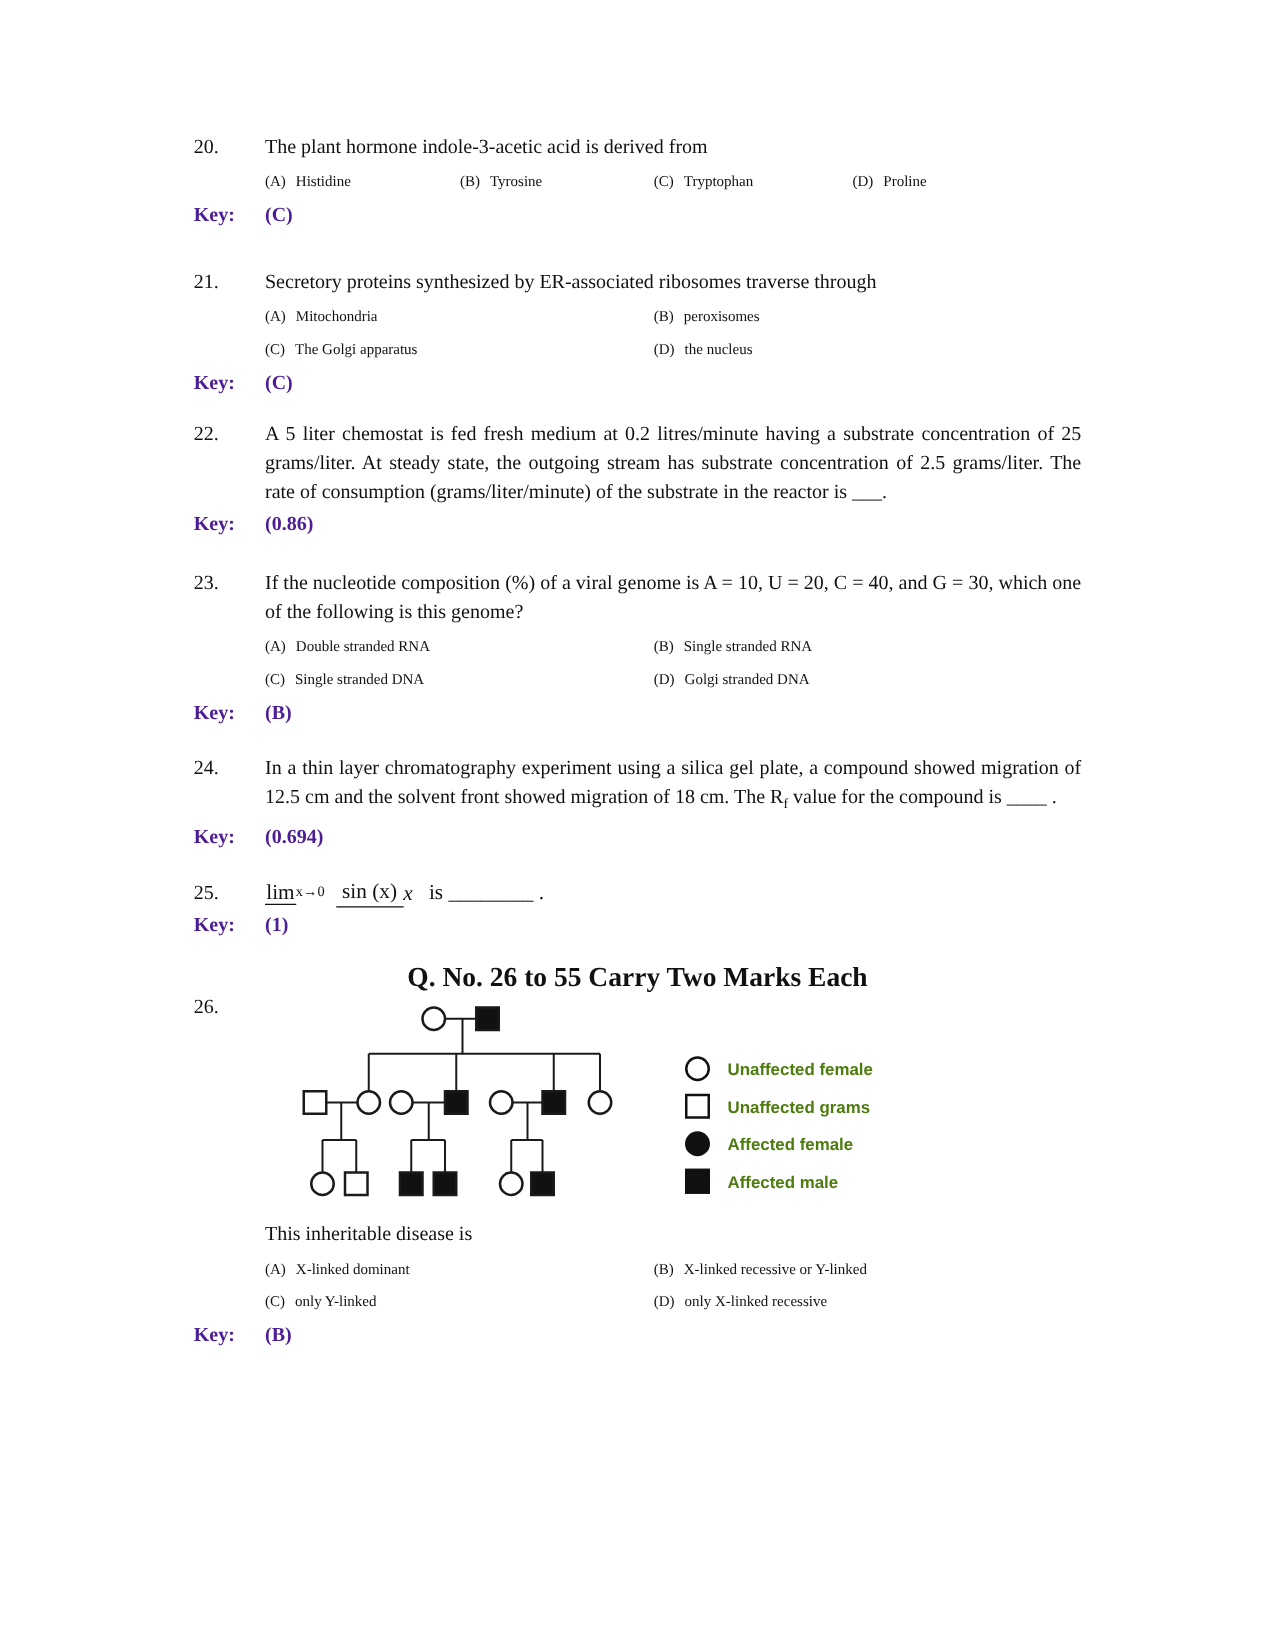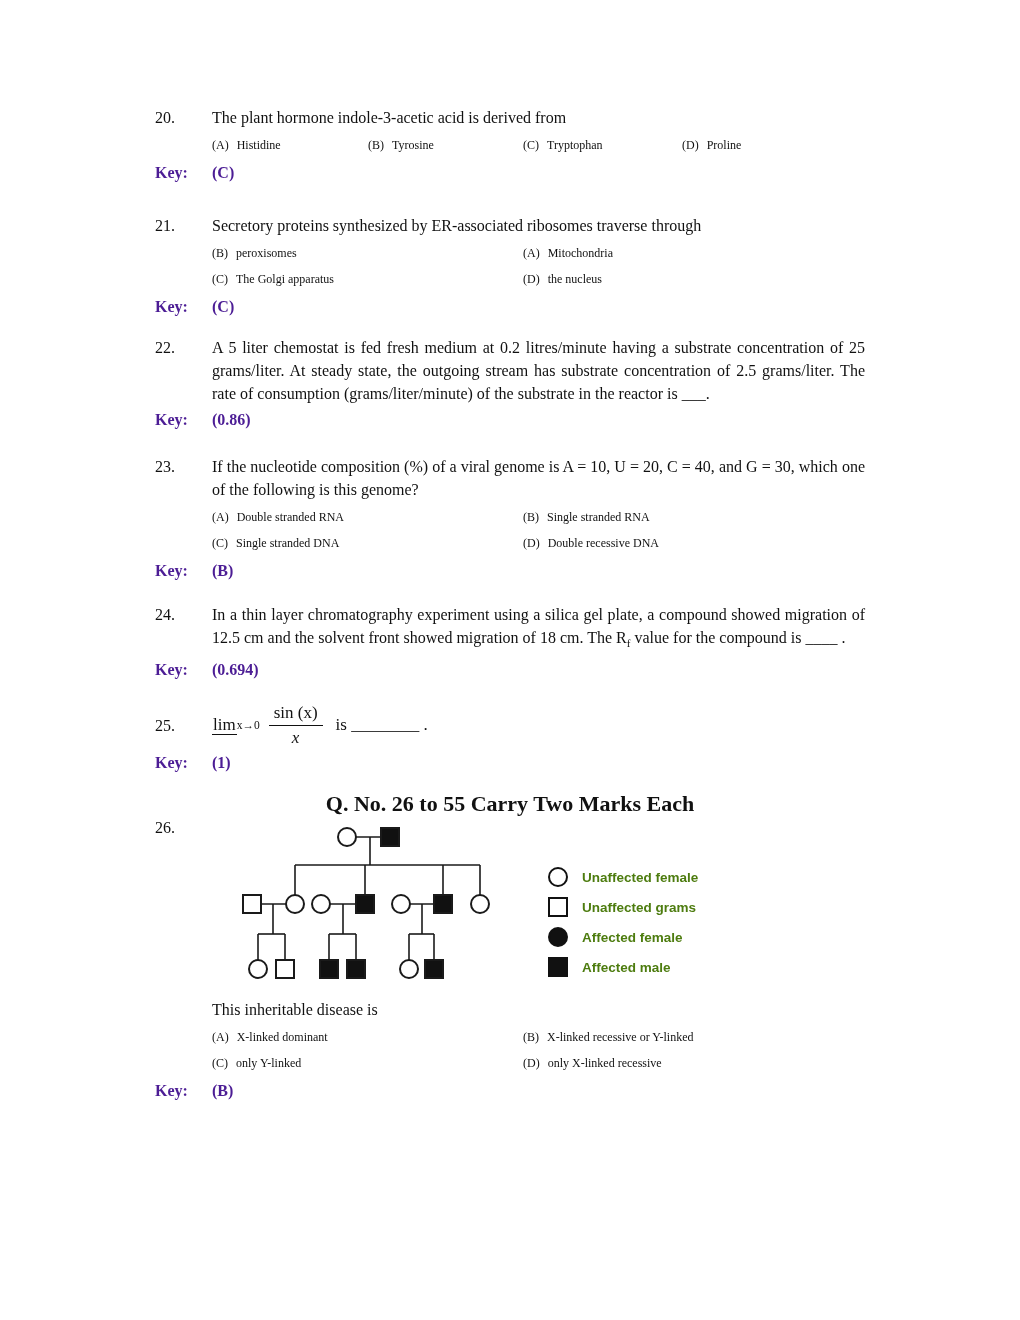--- a/index.html
+++ b/index.html
@@ -24,21 +24,21 @@
   .olabel{margin-right:8px;}
   .keyrow{display:grid;grid-template-columns:57px 1fr;margin-top:2px;}
   .keylabel,.keyval{color:#4c1d95;font-weight:bold;font-size:16px;line-height:26px;}
   .section-header{text-align:center;font-weight:bold;font-size:22px;line-height:25px;margin:0;}
   sub.subf{font-size:11px;}
   
   .formula{display:inline-flex;align-items:center;gap:9px;font-size:17px;}
   .lim-wrap{display:inline-flex;flex-direction:row;align-items:center;}
   .lim-top{line-height:19px;border-bottom:1.5px solid #111;padding:0 1px;}
   .lim-sub{font-size:11.5px;line-height:13px;}
-  .frac{display:inline-flex;flex-direction:column;align-items:center;}
+  .frac{display:inline-flex;flex-direction:row;align-items:center;}
   .frac-num{line-height:22px;padding:0 5px 1px 5px;border-bottom:1.6px solid #111;}
   .frac-den{line-height:21px;padding-top:1px;font-style:italic;}
   .formula-suffix{margin-left:4px;}
   
   .figure{display:flex;margin:6px 0 14px 18px;}
   .ped-svg{display:block;}
   .ped-line{stroke:#1a1a1a;stroke-width:1.6;}
   .ped-node{fill:#ffffff;stroke:#1a1a1a;stroke-width:2;}
   .ped-node.filled{fill:#111111;}
   .legend{margin-left:52px;padding-top:40px;font-family:"Liberation Sans", sans-serif;}
@@ -71,22 +71,22 @@
       <span class="keyval">(C)</span>
     </div>
   </section>
 
   <section class="qblock mb16">
     <div class="qrow">
       <div class="qnum">21.</div>
       <div class="qbody">
         <p class="qtext">Secretory proteins synthesized by ER-associated ribosomes traverse through</p>
         <div class="opts cols2">
+          <span class="opt"><span class="olabel">(A)</span><span>Mitochondria</span></span>
           <span class="opt"><span class="olabel">(B)</span><span>peroxisomes</span></span>
-          <span class="opt"><span class="olabel">(A)</span><span>Mitochondria</span></span>
           <span class="opt"><span class="olabel">(C)</span><span>The Golgi apparatus</span></span>
           <span class="opt"><span class="olabel">(D)</span><span>the nucleus</span></span>
         </div>
       </div>
     </div>
     <div class="keyrow">
       <span class="keylabel">Key:</span>
       <span class="keyval">(C)</span>
     </div>
   </section>
@@ -106,21 +106,21 @@
 
   <section class="qblock mb19">
     <div class="qrow">
       <div class="qnum">23.</div>
       <div class="qbody">
         <p class="qtext just">If the nucleotide composition (%) of a viral genome is A = 10, U = 20, C = 40, and G = 30, which one of the following is this genome?</p>
         <div class="opts cols2">
           <span class="opt"><span class="olabel">(A)</span><span>Double stranded RNA</span></span>
           <span class="opt"><span class="olabel">(B)</span><span>Single stranded RNA</span></span>
           <span class="opt"><span class="olabel">(C)</span><span>Single stranded DNA</span></span>
-          <span class="opt"><span class="olabel">(D)</span><span>Double recessive DNA</span></span>
+          <span class="opt"><span class="olabel">(D)</span><span>Golgi stranded DNA</span></span>
         </div>
       </div>
     </div>
     <div class="keyrow">
       <span class="keylabel">Key:</span>
       <span class="keyval">(B)</span>
     </div>
   </section>
 
   <section class="qblock mb19">

